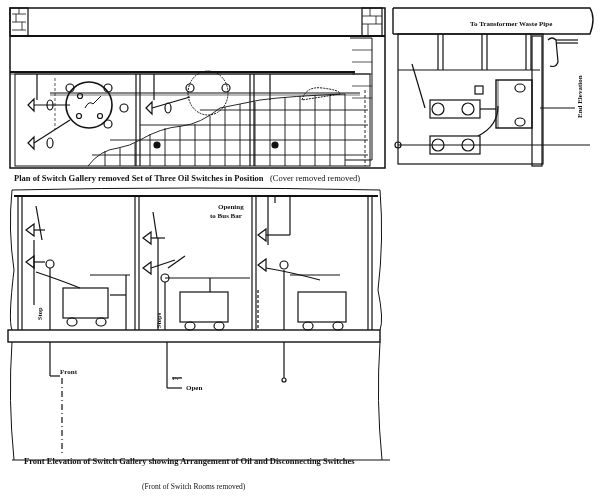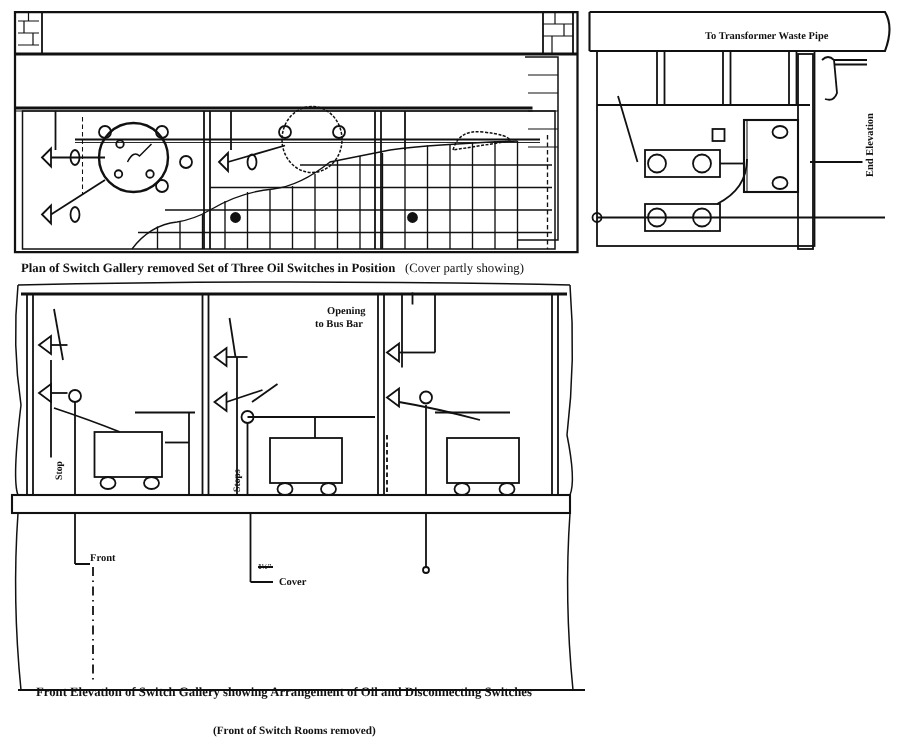--- a/index.html
+++ b/index.html
@@ -209,28 +209,28 @@
     <line x1="167" y1="342" x2="167" y2="388"></line>
     <line x1="167" y1="388" x2="182" y2="388"></line>
     <line x1="172" y1="378" x2="182" y2="378"></line>
     <line x1="284" y1="342" x2="284" y2="378"></line>
     <circle cx="284" cy="380" r="2"></circle>
   </g>
 </svg>
 
 <div class="cap" style="left:14px;top:173px;font-size:8.5px;">
   <span>Plan of Switch Gallery removed Set of Three Oil Switches in Position</span>
-  &nbsp;&nbsp;<span style="font-weight:normal;">(Cover partly showing)</span>
+  &nbsp;&nbsp;<span style="font-weight:normal;">(Cover removed removed)</span>
 </div>
 
 <div class="lbl" style="left:470px;top:20px;font-size:7px;text-align:right;">To Transformer Waste Pipe</div>
 <div class="lbl vert" style="left:576px;top:118px;font-size:7px;transform:rotate(-90deg);">End Elevation</div>
 
 <div class="lbl" style="left:218px;top:203px;">Opening</div>
 <div class="lbl" style="left:210px;top:212px;text-align:right;">to Bus Bar</div>
 <div class="lbl vert" style="left:36px;top:320px;transform:rotate(-90deg);font-size:6.5px;">Stop</div>
 <div class="lbl vert" style="left:155px;top:328px;transform:rotate(-90deg);font-size:6.5px;">Stops</div>
 <div class="lbl" style="left:60px;top:368px;">Front</div>
-<div class="lbl" style="left:186px;top:384px;">Cover</div>
+<div class="lbl" style="left:186px;top:384px;">Open</div>
 <div class="lbl" style="left:172px;top:376px;font-size:5px;">1½"</div>
 
 <div class="cap" style="left:24px;top:456px;font-size:8.5px;text-align:center;">Front Elevation of Switch Gallery showing Arrangement of Oil and Disconnecting Switches</div>
-<div class="cap" style="left:142px;top:482px;font-size:7.5px;font-weight:bold;">(Front of Switch Rooms removed)</div>
+<div class="cap" style="left:142px;top:482px;font-size:7.5px;font-weight:normal;">(Front of Switch Rooms removed)</div>
 
 </body></html>

